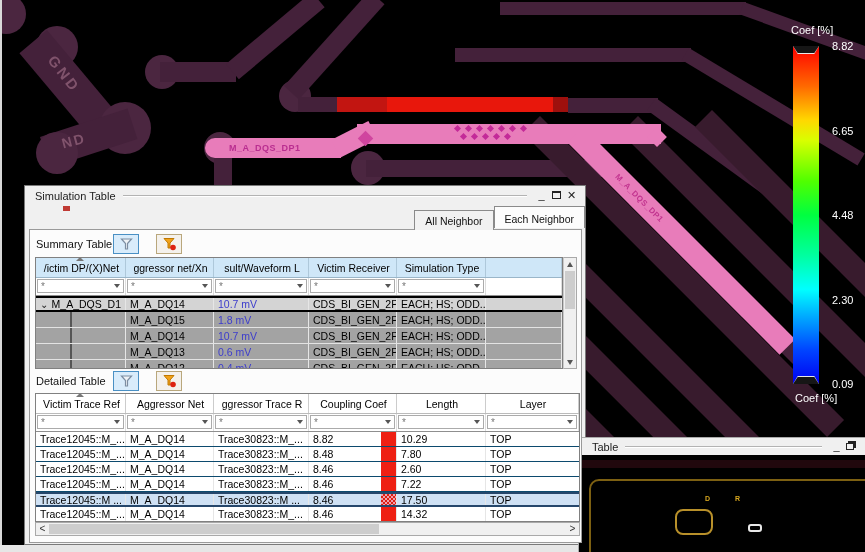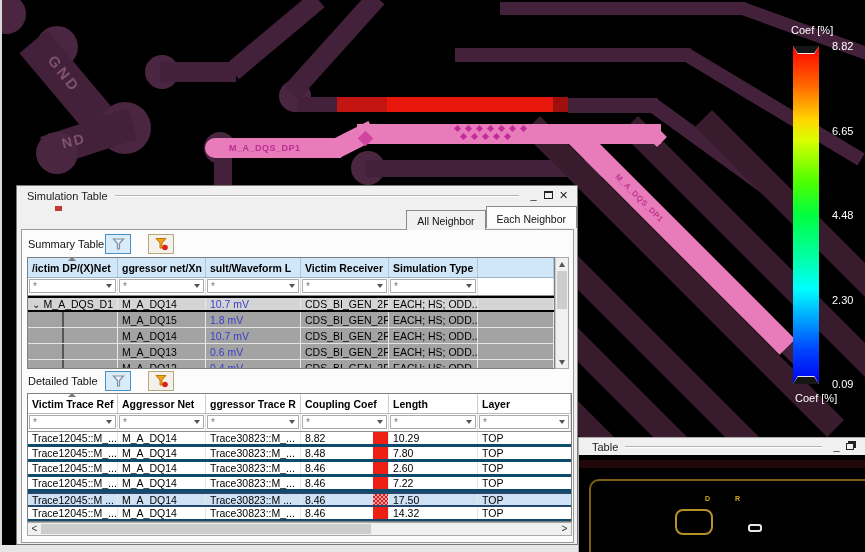--- a/index.html
+++ b/index.html
@@ -29,21 +29,21 @@
     background:linear-gradient(to bottom,#f00 0%,#ff6a00 12%,#ffd800 22%,#d8ff00 28%,#50ff00 40%,#00ff40 50%,#00ffa0 62%,#00ffff 72%,#00aaff 80%,#0044ff 90%,#0000f0 100%); }
   .capw { position:absolute; left:13px; width:26px; background:#e8e8e8; }
   .capd { position:absolute; left:13px; width:26px; background:#161616; }
   .cap-top-w { top:28px; height:8px; clip-path:polygon(0 0,100% 0,82% 100%,18% 100%); }
   .cap-top-d { top:28px; height:7px; clip-path:polygon(0 0,100% 0,82% 100%,18% 100%); }
   .cap-bot-w { top:358px; height:8px; clip-path:polygon(18% 0,82% 0,100% 100%,0 100%); }
   .cap-bot-d { top:359px; height:7px; clip-path:polygon(18% 0,82% 0,100% 100%,0 100%); }
   .cb-tick { position:absolute; left:52px; color:#fff; font-size:11px; }
 
   
-  #sim-win { position:absolute; left:16px; top:185px; width:562px; height:360px;
+  #sim-win { position:absolute; left:24px; top:185px; width:562px; height:360px;
     background:#f0f0f0; border:1px solid #7a7a7a; font-size:10.5px; }
   .titlebar { display:flex; align-items:center; height:19px; padding:0 6px 0 10px; }
   .titlebar .t-label { font-size:11px; color:#222; white-space:nowrap; }
   .etch { flex:1; height:0; border-top:1px solid #b3b3b3; border-bottom:1px solid #fff; margin:0 7px; }
   .winbtn { width:15px; text-align:center; color:#222; font-size:11px; cursor:default; line-height:15px; }
   .maxbox { display:inline-block; width:9px; height:8px; border:1px solid #222; border-top:2px solid #222; }
   #tabstrip { position:relative; height:24px; padding-left:5px; z-index:2;text-align:right; }
   .tab { display:inline-block; border:1px solid #8a8a8a; border-bottom:none; background:#f1f1f1;
     padding:4px 10px 3px; position:relative; top:3px; font-size:10.5px; color:#111; }
   .tab.active { background:#fcfcfc; top:1px; padding-top:6px; z-index:3; }
@@ -52,35 +52,35 @@
   .sec-label { position:absolute; font-size:11px; color:#111; }
   .fbtn { position:absolute; width:26px; height:20px; display:flex; align-items:center; justify-content:center; }
   .fbtn.on { background:#d9ecfb; border:1px solid #4a90c4; }
   .fbtn.clear { background:#f4f1ec; border:1px solid #b9a77c; }
 
   .tbl { position:absolute; background:#fff; border:1px solid #808080; overflow:hidden; }
   .grid6 { display:grid; grid-template-columns:90px 88px 95px 88px 89px 1fr; }
   .hrow { height:20px; }
   #sum-tbl .hrow { background:#cfe7f8; border-bottom:1px solid #9ab6c9; }
   #det-tbl .hrow { background:#fff; border-bottom:1px solid #bbb; }
-  .hcell { font-weight:bold; font-size:10.5px; padding:4px 2px 2px 4px; white-space:nowrap; overflow:hidden; position:relative; }
+  .hcell { font-weight:normal; font-size:10.5px; padding:4px 2px 2px 4px; white-space:nowrap; overflow:hidden; position:relative;text-align:center; }
   #sum-tbl .hcell { border-right:1px solid #aec8da; }
   #det-tbl .hcell { border-right:1px solid #ccc; }
   .sortcaret { position:absolute; top:-1px; left:45%; width:0; height:0;
     border-left:4px solid transparent; border-right:4px solid transparent; border-bottom:4px solid #777; }
   .frow { height:18px; background:#fff; border-bottom:1px solid #8f8f8f; }
   .fcell { padding:1px; border-right:1px solid #ddd; }
   .combo { height:14px; border:1px solid #ababab; background:#fff; display:flex; align-items:center; justify-content:space-between; padding:0 3px; }
   .star { color:#777; font-size:10px; }
   .chev { width:0; height:0; border-left:3px solid transparent; border-right:3px solid transparent; border-top:4px solid #555; }
 
   .srow { height:16px; font-size:10.5px; background:#a3a3a3; border-bottom:1px solid #e3e3e3; }
   .srow > div { padding:0 4px; white-space:nowrap; overflow:hidden; display:flex; align-items:center; border-right:1px solid #e6e6e6; }
   .srow.sel { background:#d4d4d4; border-top:2px solid #000; border-bottom:2px solid #000; }
-  .drow { height:15px; font-size:10.5px; background:#fff; border-bottom:3px solid #0c4a6e; }
+  .drow { height:15px; font-size:10.5px; background:#fff; border-bottom:1px solid #0c4a6e; }
   .drow > div { padding:0 4px; white-space:nowrap; overflow:hidden; display:flex; align-items:center; border-right:1px solid #e6e6e6; }
   .drow.sel { background:#cfe1f4; border-top:2px solid #26476b; border-bottom:2px solid #26476b; }
   .link { color:#3c3ccc; }
   .expander { width:12px; color:#222; font-size:10px; }
   .treeline { width:0; height:100%; border-left:2px solid #555; margin-left:30px; }
   .coefcell { padding-right:0 !important; }
   .swatch { width:15px; align-self:stretch; margin-left:auto; background:#ee2013; }
   .swatch.pattern { background:repeating-conic-gradient(#df1f12 0% 25%, #f0a0ad 0% 50%) 0 0/4px 4px; }
 
   .vscroll { position:absolute; background:#f0f0f0; border:1px solid #a9a9a9; border-left:1px solid #c9c9c9; }

